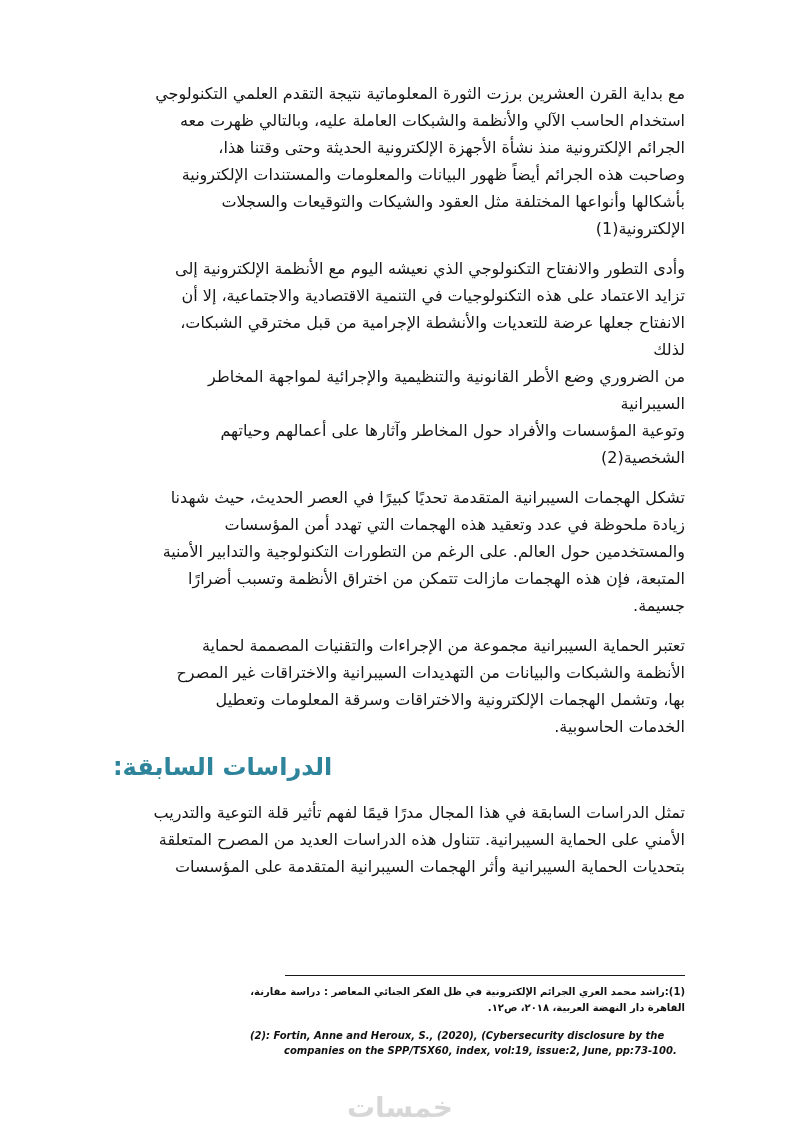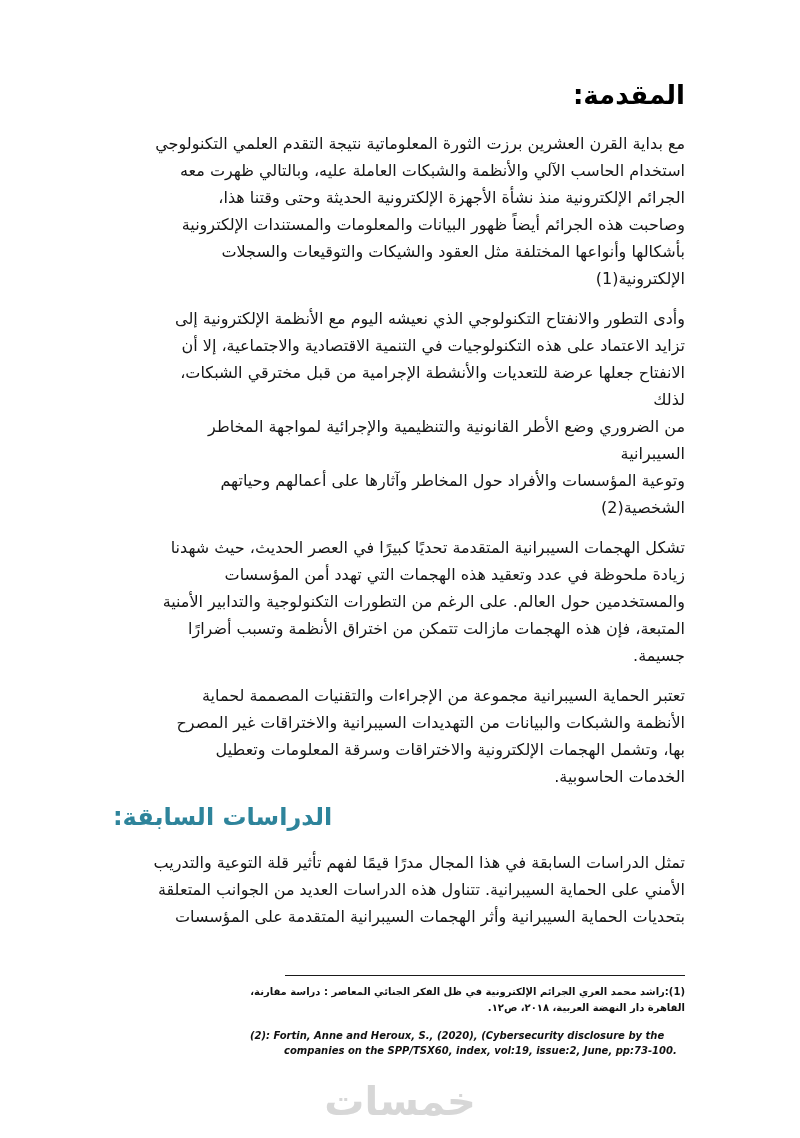--- a/index.html
+++ b/index.html
@@ -75,34 +75,33 @@
     padding-left: 34px;
     text-indent: -34px;
     white-space: pre-line;
     font-style: italic;
   }
   .watermark {
     position: absolute;
     bottom: 14px;
     left: 50%;
     transform: translateX(-50%);
-    font-size: 40px;
+    font-size: 28px;
     font-weight: 700;
     letter-spacing: 1px;
     color: var(--watermark, #d7d7d7);
     direction: rtl;
   }
 </style>
 </head>
 <body>
 
 <div class="page">
 
   <main class="content">
-    <h1 class="title">المقدمة:</h1>
 
     <p class="body-para">مع بداية القرن العشرين برزت الثورة المعلوماتية نتيجة التقدم العلمي التكنولوجي
 استخدام الحاسب الآلي والأنظمة والشبكات العاملة عليه، وبالتالي ظهرت معه
 الجرائم الإلكترونية منذ نشأة الأجهزة الإلكترونية الحديثة وحتى وقتنا هذا،
 وصاحبت هذه الجرائم أيضاً ظهور البيانات والمعلومات والمستندات الإلكترونية
 بأشكالها وأنواعها المختلفة مثل العقود والشيكات والتوقيعات والسجلات
 الإلكترونية(1)</p>
 
     <p class="body-para">وأدى التطور والانفتاح التكنولوجي الذي نعيشه اليوم مع الأنظمة الإلكترونية إلى
 تزايد الاعتماد على هذه التكنولوجيات في التنمية الاقتصادية والاجتماعية، إلا أن
@@ -120,21 +119,21 @@
 جسيمة.</p>
 
     <p class="body-para">تعتبر الحماية السيبرانية مجموعة من الإجراءات والتقنيات المصممة لحماية
 الأنظمة والشبكات والبيانات من التهديدات السيبرانية والاختراقات غير المصرح
 بها، وتشمل الهجمات الإلكترونية والاختراقات وسرقة المعلومات وتعطيل
 الخدمات الحاسوبية.</p>
 
     <h2 class="subheading">الدراسات السابقة:</h2>
 
     <p class="body-para">تمثل الدراسات السابقة في هذا المجال مدرًا قيمًا لفهم تأثير قلة التوعية والتدريب
-الأمني على الحماية السيبرانية. تتناول هذه الدراسات العديد من الجوانب المتعلقة
+الأمني على الحماية السيبرانية. تتناول هذه الدراسات العديد من المصرح المتعلقة
 بتحديات الحماية السيبرانية وأثر الهجمات السيبرانية المتقدمة على المؤسسات</p>
   </main>
 
   <footer class="footnotes">
     <hr class="fn-rule">
     <p class="fn-ar">(1):راشد محمد العري الجرائم الإلكترونية في ظل الفكر الجنائي المعاصر : دراسة مقارنة، القاهرة دار النهضة العربية، ٢٠١٨، ص١٢.</p>
     <p class="fn-en">(2): Fortin, Anne and Heroux, S., (2020), (Cybersecurity disclosure by the
 companies on the SPP/TSX60, index, vol:19, issue:2, June, pp:73-100.</p>
   </footer>
 

